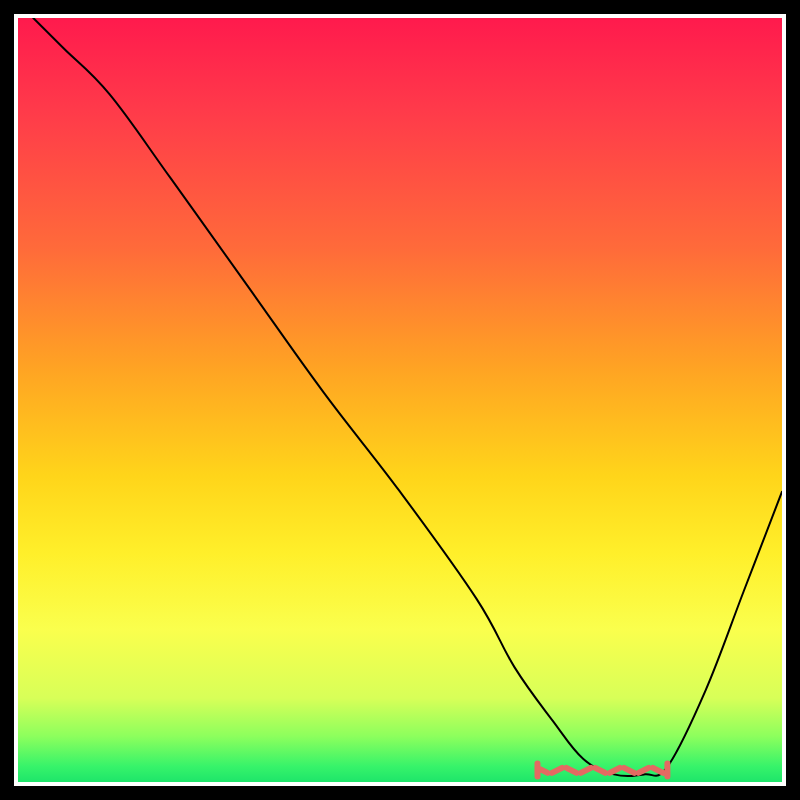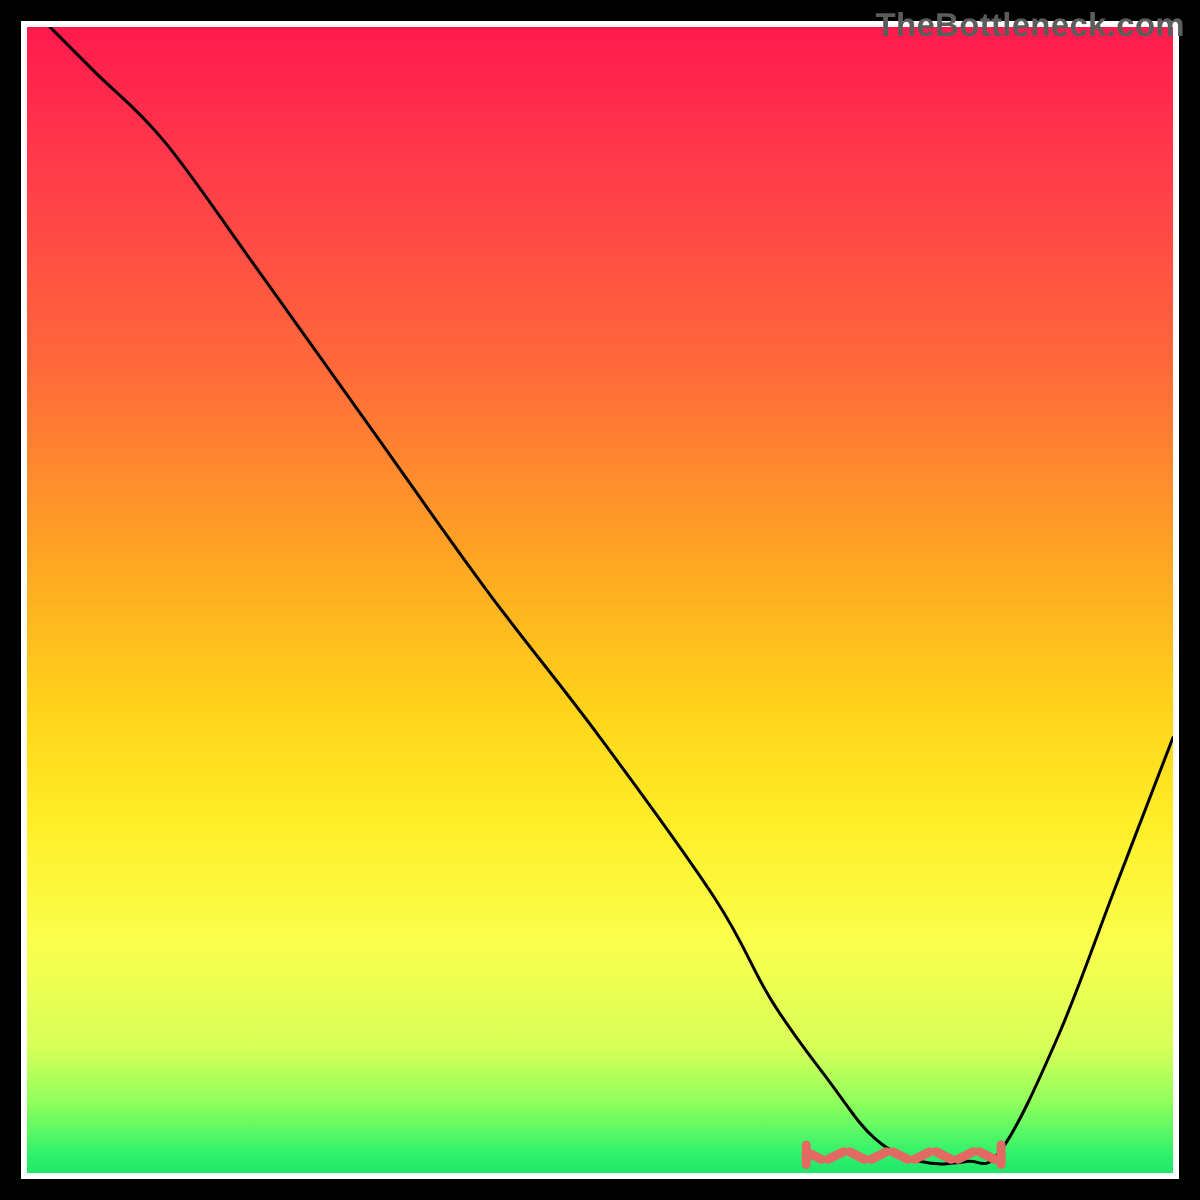--- a/index.html
+++ b/index.html
@@ -70,21 +70,20 @@
   .flat-marker {
     fill: none;
     stroke-linecap: round;
     stroke-linejoin: round;
   }
 </style>
 </head>
 <body>
 
 <div class="frame">
-  <div class="watermark">TheBottleneck.com</div>
 
   <div class="plot-wrap">
     <div class="plot-inner">
       <div class="bg-gradient"></div>
       <svg class="plot" viewBox="0 0 764 764" preserveAspectRatio="none">
         <path id="curve-path" class="curve" d="M 15.28 0.00 C 20.88 5.60, 31.83 16.55, 45.84 30.56 C 59.85 44.57, 72.07 52.59, 91.68 76.40 C 111.29 100.21, 127.59 125.42, 152.80 160.44 C 178.01 195.46, 201.19 228.18, 229.20 267.40 C 257.21 306.62, 277.59 336.54, 305.60 374.36 C 333.61 412.18, 353.99 435.86, 382.00 473.68 C 410.01 511.50, 437.39 548.42, 458.40 580.64 C 479.41 612.86, 482.59 626.99, 496.60 649.40 C 510.61 671.81, 522.19 686.07, 534.80 702.88 C 547.41 719.69, 554.15 731.28, 565.36 741.08 C 576.57 750.88, 584.71 753.56, 595.92 756.36 C 607.13 759.16, 616.68 757.76, 626.48 756.36 C 636.28 754.96, 638.19 764.13, 649.40 748.72 C 660.61 733.31, 673.59 704.54, 687.60 672.32 C 701.61 640.10, 711.79 609.42, 725.80 573.00 C 739.81 536.58, 757.00 491.89, 764.00 473.68" stroke="#000000"></path>
         <path id="flat-path" class="flat-marker" d="M 519.5 749.9 L 529.6 754.9 M 534.0 754.9 L 544.1 749.9 M 548.4 749.9 L 558.5 754.9 M 562.8 754.9 L 572.9 749.9 M 577.2 749.9 L 587.3 754.9 M 591.7 754.9 L 601.8 749.9 M 606.1 749.9 L 616.2 754.9 M 620.5 754.9 L 630.6 749.9 M 635.0 749.9 L 645.1 754.9 M 519.5 745.4 L 519.5 758.4 M 649.4 745.4 L 649.4 758.4 " stroke="#e36a62" stroke-width="6"></path>
       </svg>
     </div>
   </div>

